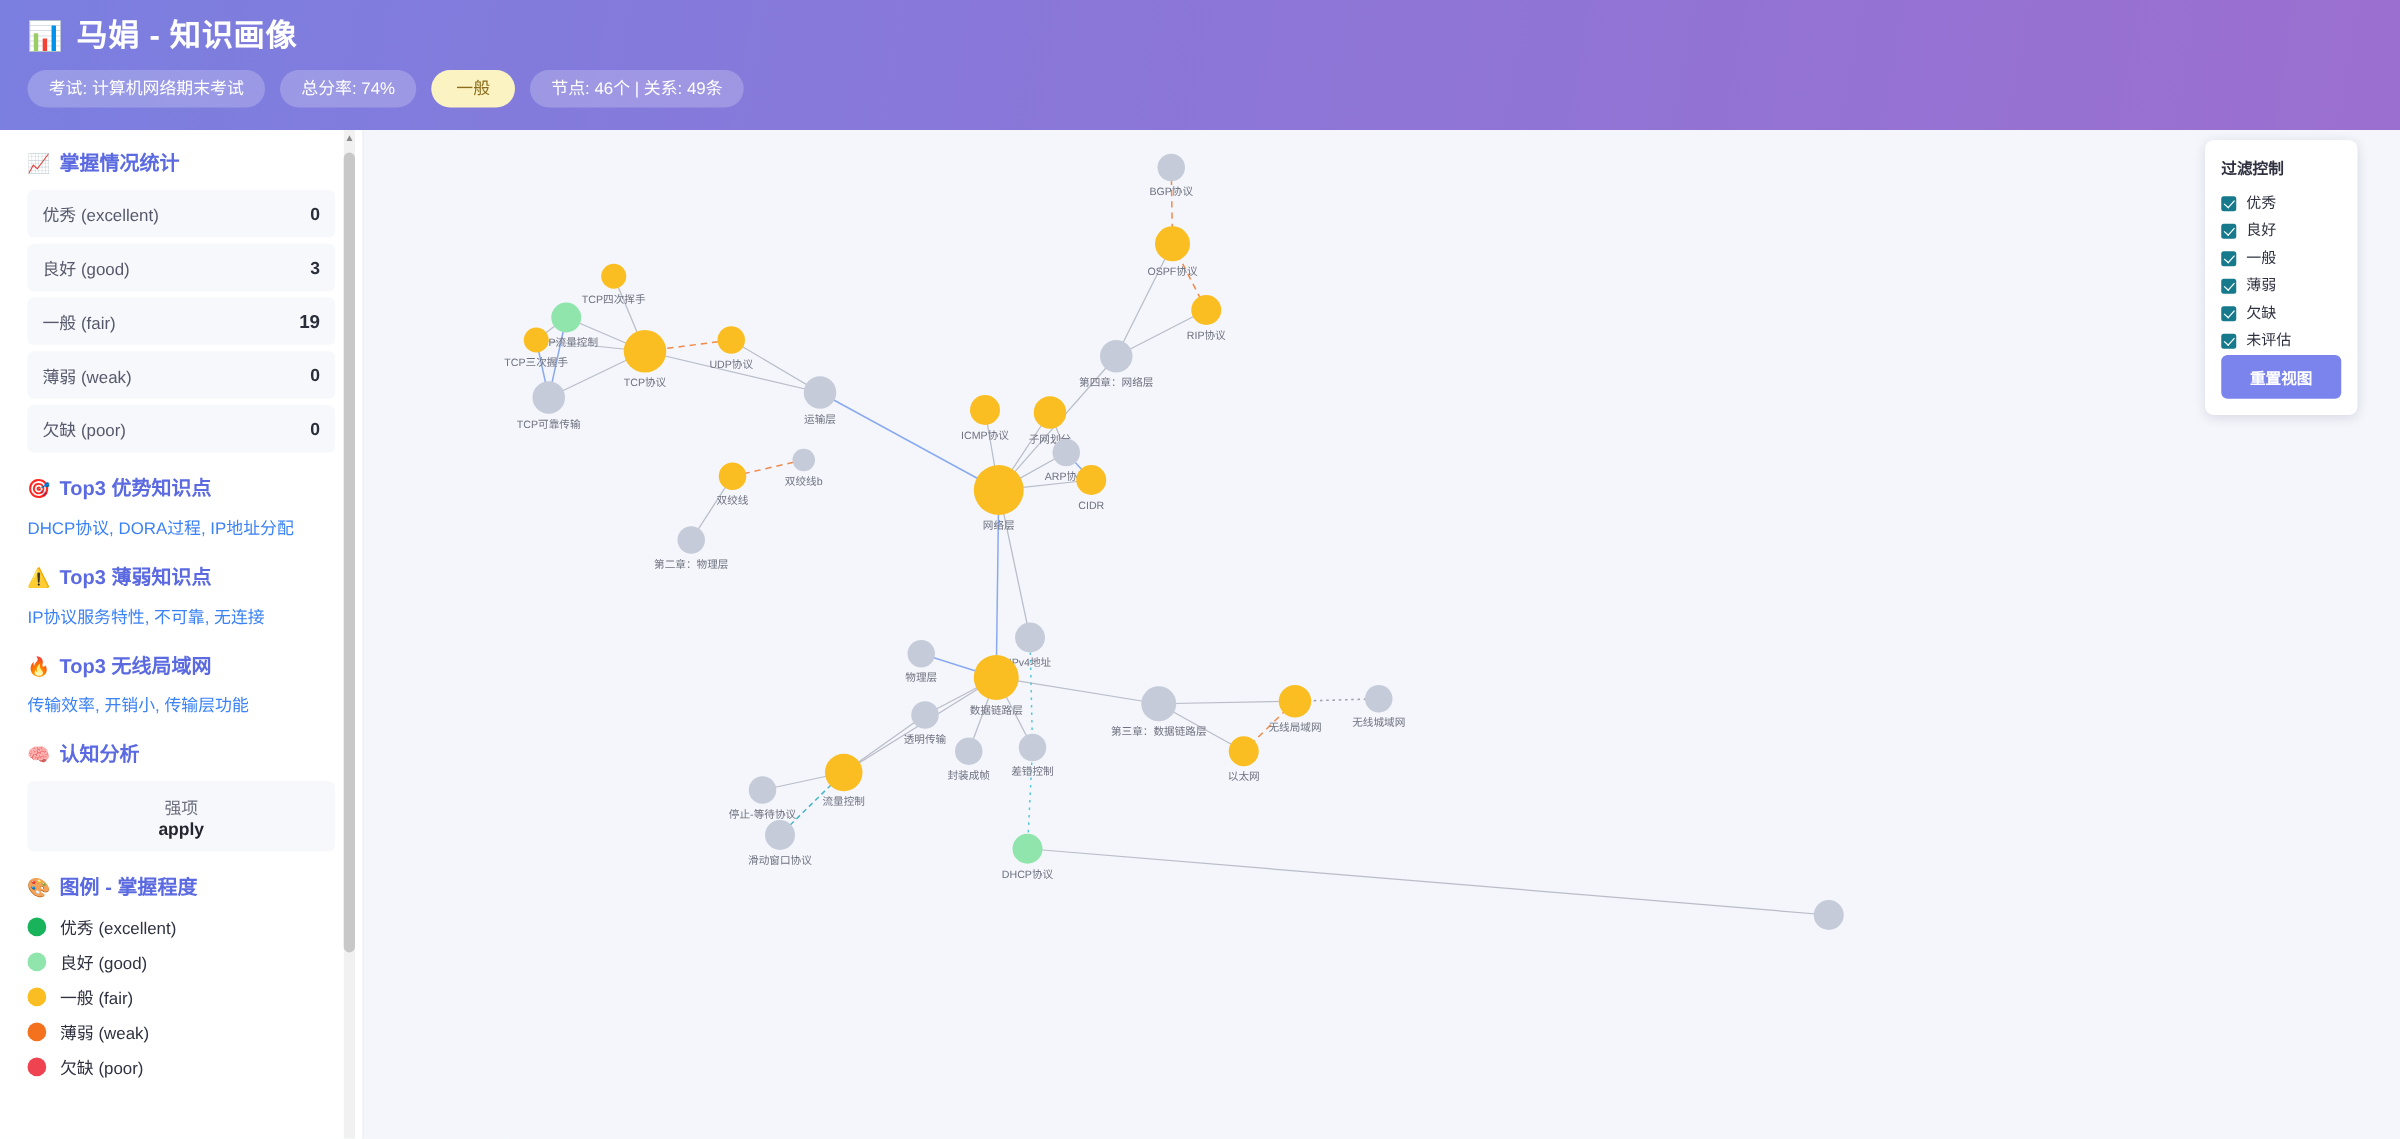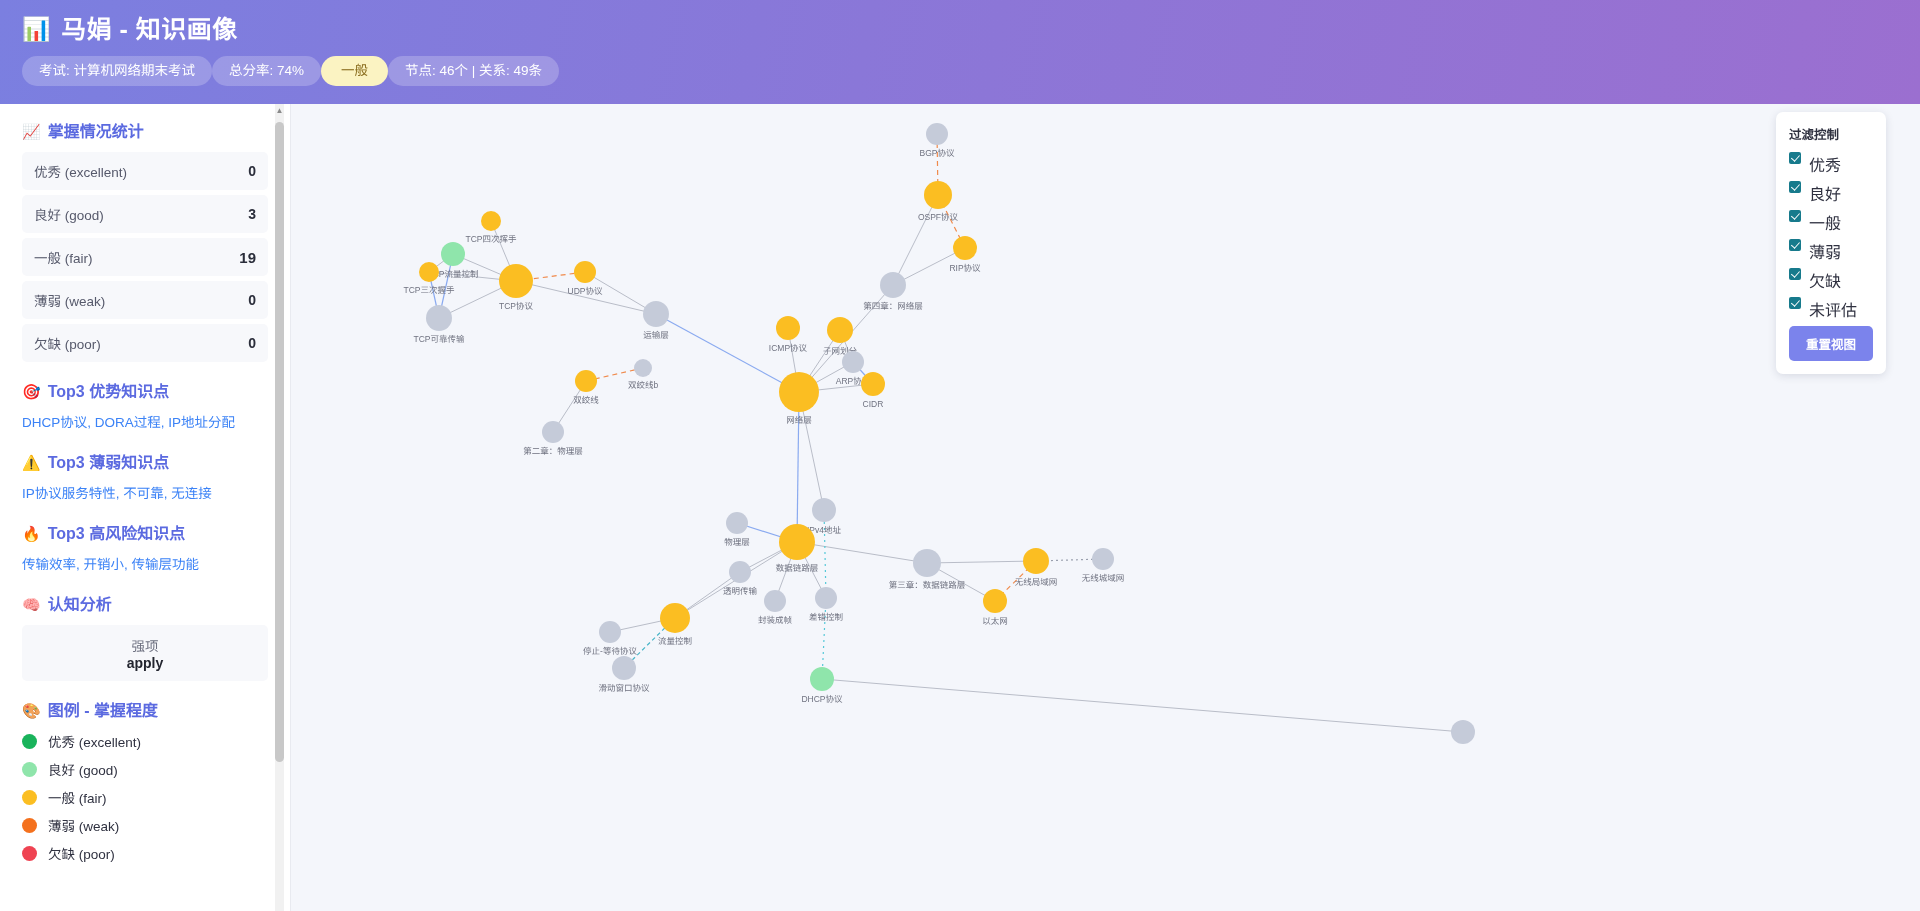--- a/index.html
+++ b/index.html
@@ -21,21 +21,21 @@
     padding: 14px 0 0 22px;
   }
   .header-title {
     display: flex; align-items: center;
     font-size: 25px; font-weight: bold;
     letter-spacing: .5px;
     margin: 0 0 12px 0;
     line-height: 30px;
   }
   .header-title .emoji { font-size: 23px; margin-right: 10px; }
-  .pill-row { display: flex; align-items: center; }
+  .pill-row { display: flex; align-items: center; gap: 12px; }
   .pill {
     background: rgba(255,255,255,0.22);
     border-radius: 16px;
     padding: 7px 17px;
     font-size: 13.5px;
     color: #ffffff;
     white-space: nowrap;
     line-height: 16px;
   }
   .pill.level {
@@ -144,34 +144,34 @@
   .node-label {
     font-family: "Liberation Sans", "DejaVu Sans", sans-serif;
     font-size: 8.5px;
     fill: #6f7280;
     text-anchor: middle;
   }
 
   
   .filter-panel {
     position: absolute; top: 8px; right: 34px;
-    width: 110px;
+    width: 122px;
     background: #ffffff;
     border-radius: 7px;
     box-shadow: 0 2px 9px rgba(30,35,70,.13);
     padding: 12px 13px 13px 13px;
   }
   .filter-title {
     font-size: 12.5px; font-weight: bold; color: #2f3140;
     margin-bottom: 9px;
   }
   .filter-row {
-    display: flex; align-items: flex-start;
+    display: flex; align-items: flex-end;
     margin-bottom: 5px;
-    font-size: 16px; color: #2f3140;
+    font-size: 12px; color: #2f3140;
   }
   .cb {
     width: 12px; height: 12px;
     background: #177a8c;
     border-radius: 2px;
     margin-right: 8px;
     position: relative; flex: none;
   }
   .cb::after {
     content: "";
@@ -244,21 +244,21 @@
     <p class="para">DHCP协议, DORA过程, IP地址分配</p>
 
     <div class="section-title gap">
       <span class="emoji">⚠️</span>
       <span>Top3 薄弱知识点</span>
     </div>
     <p class="para">IP协议服务特性, 不可靠, 无连接</p>
 
     <div class="section-title gap">
       <span class="emoji">🔥</span>
-      <span>Top3 高风险知识点</span>
+      <span>Top3 无线局域网</span>
     </div>
     <p class="para">传输效率, 开销小, 传输层功能</p>
 
     <div class="section-title gap">
       <span class="emoji">🧠</span>
       <span>认知分析</span>
     </div>
     <div class="cog-row">
       <span>强项</span>
       <span class="val">apply</span>

